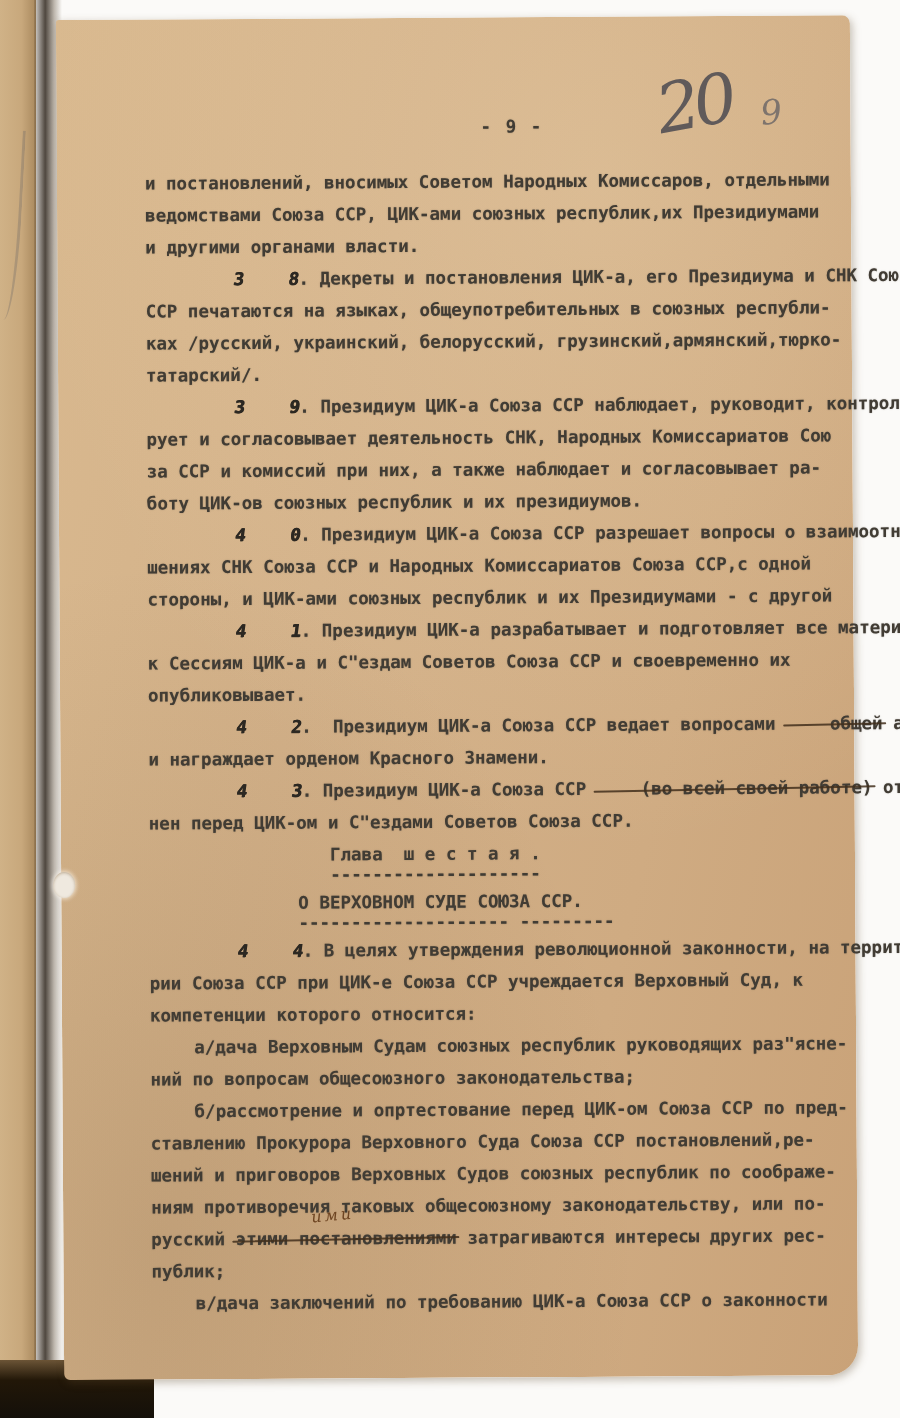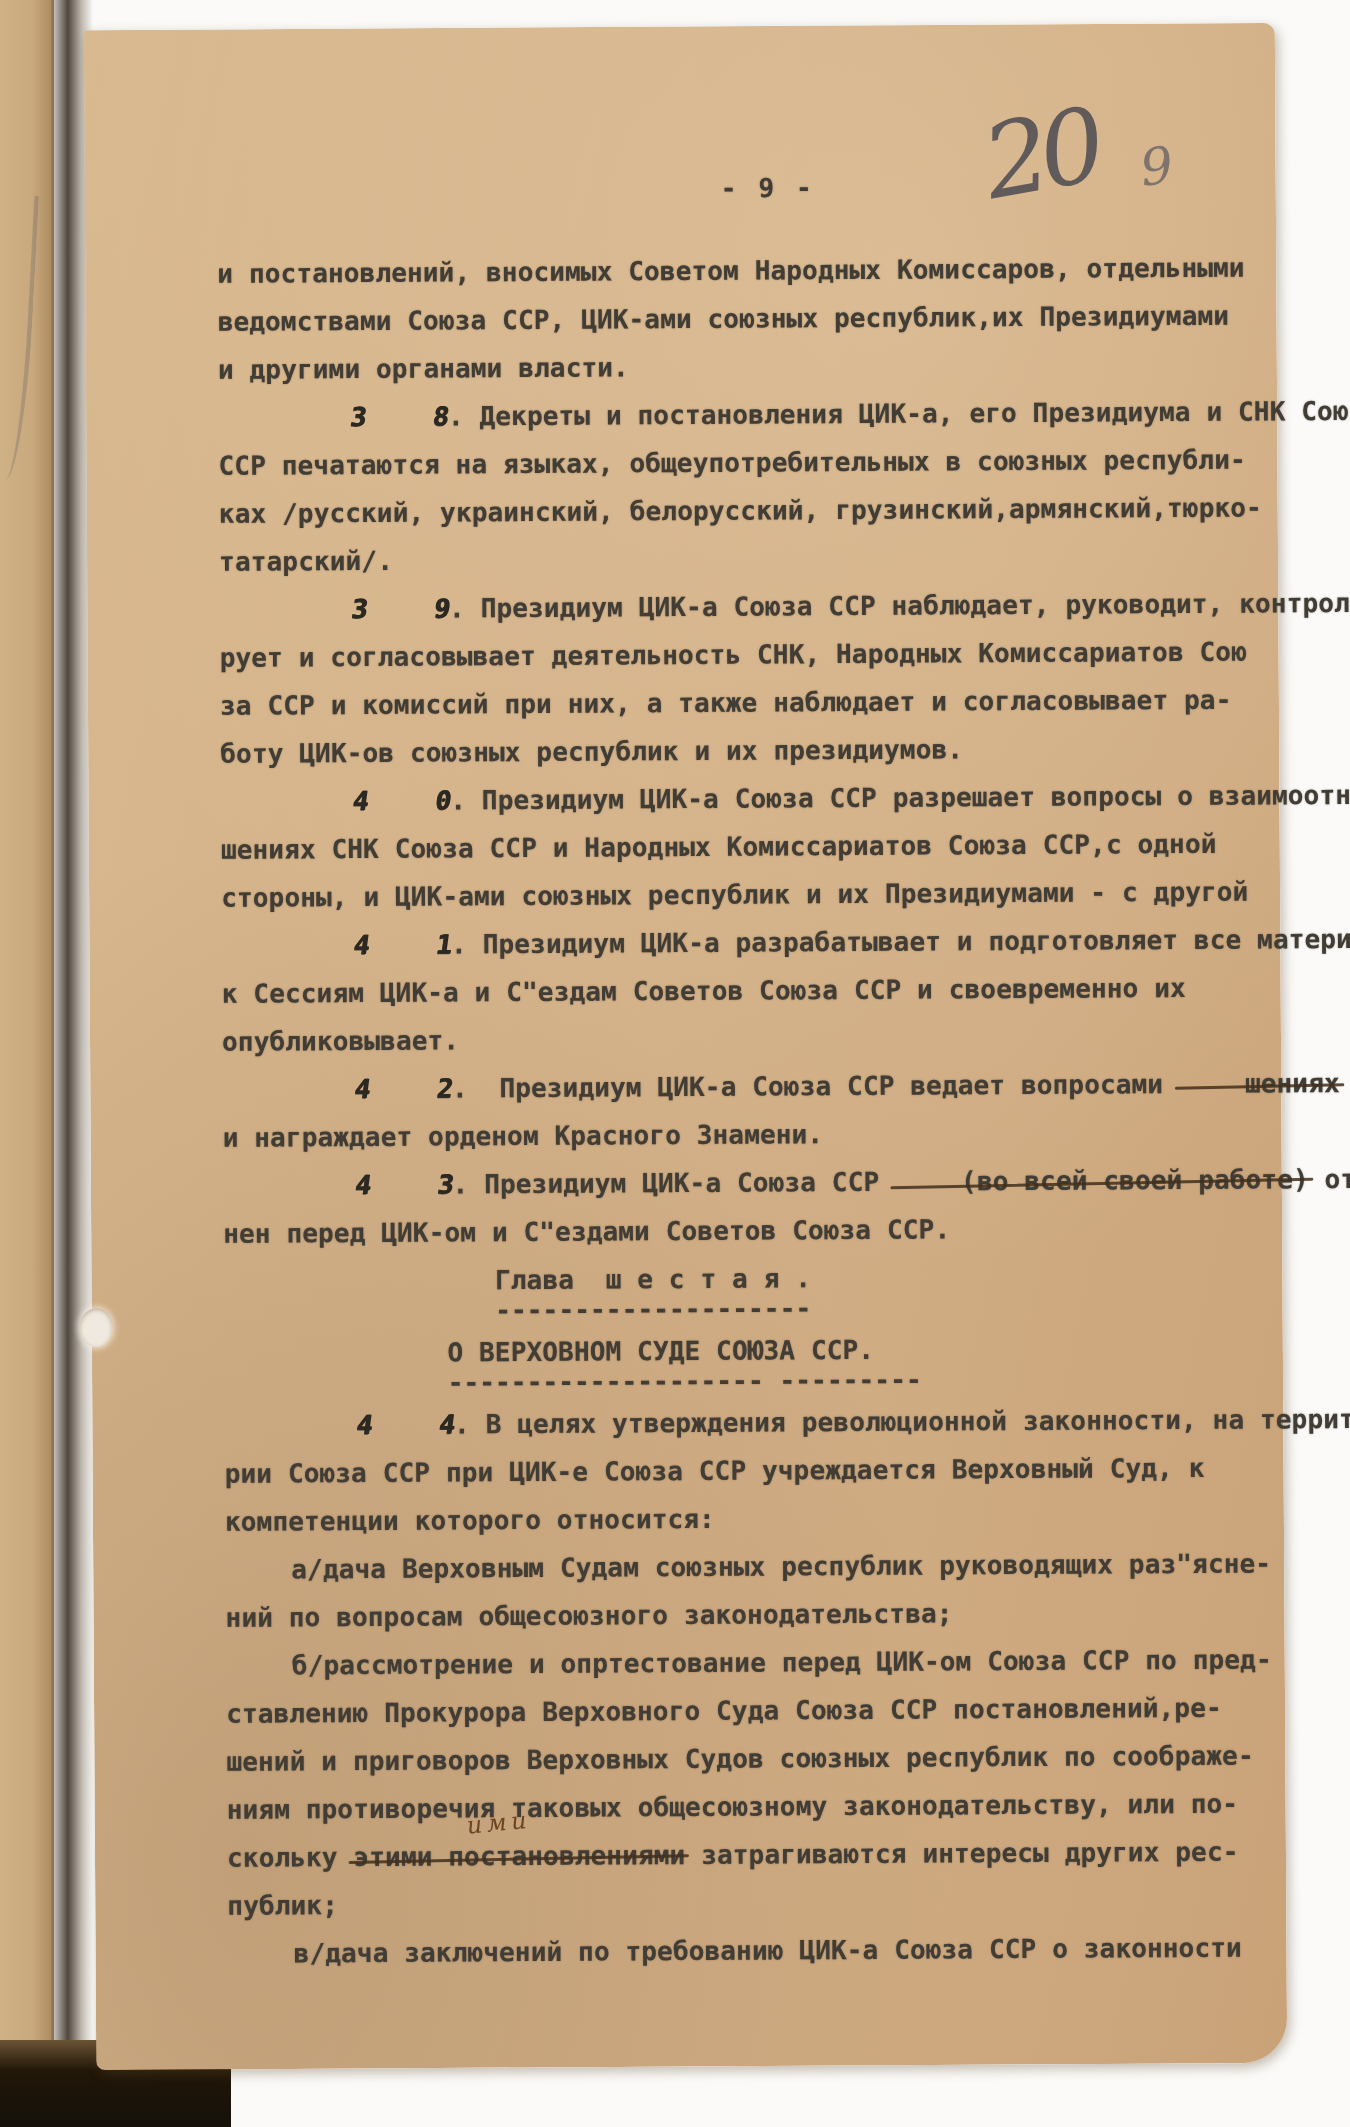--- a/index.html
+++ b/index.html
@@ -103,21 +103,21 @@
       <div class="ln">боту ЦИК-ов союзных республик и их президиумов.</div>
 
       <div class="ln ind"><span class="dov">4</span><span class="dov">0</span><span>. Президиум ЦИК-а Союза ССР разрешает вопросы о взаимоотно-</span></div>
       <div class="ln">шениях СНК Союза ССР и Народных Комиссариатов Союза ССР,с одной</div>
       <div class="ln">стороны, и ЦИК-ами союзных республик и их Президиумами - с другой</div>
 
       <div class="ln ind"><span class="dov">4</span><span class="dov">1</span><span>. Президиум ЦИК-а разрабатывает и подготовляет все материалы</span></div>
       <div class="ln">к Сессиям ЦИК-а и С"ездам Советов Союза ССР и своевременно их</div>
       <div class="ln">опубликовывает.</div>
 
-      <div class="ln ind"><span class="dov">4</span><span class="dov">2</span><span>.  Президиум ЦИК-а Союза ССР ведает вопросами </span><span class="strike">шениях</span><span> амнистии</span></div>
+      <div class="ln ind"><span class="dov">4</span><span class="dov">2</span><span>.  Президиум ЦИК-а Союза ССР ведает вопросами </span><span class="strike">общей</span><span> амнистии</span></div>
       <div class="ln">и награждает орденом Красного Знамени.</div>
 
       <div class="ln ind"><span class="dov">4</span><span class="dov">3</span><span>. Президиум ЦИК-а Союза ССР </span><span class="strike">(во всей своей работе)</span><span> ответстве-</span></div>
       <div class="ln">нен перед ЦИК-ом и С"ездами Советов Союза ССР.</div>
 
       <div class="ln h1t">Глава  ш е с т а я .</div>
       <div class="ln dashln h1t">--------------------</div>
       <div class="ln h2t">О ВЕРХОВНОМ СУДЕ СОЮЗА ССР.</div>
       <div class="ln dashln h2t">-------------------- ---------</div>
 
@@ -125,20 +125,20 @@
       <div class="ln">рии Союза ССР при ЦИК-е Союза ССР учреждается Верховный Суд, к</div>
       <div class="ln">компетенции которого относится:</div>
 
       <div class="ln ind">а/дача Верховным Судам союзных республик руководящих раз"ясне-</div>
       <div class="ln">ний по вопросам общесоюзного законодательства;</div>
 
       <div class="ln ind">б/рассмотрение и опртестование перед ЦИК-ом Союза ССР по пред-</div>
       <div class="ln">ставлению Прокурора Верховного Суда Союза ССР постановлений,ре-</div>
       <div class="ln">шений и приговоров Верховных Судов союзных республик по соображе-</div>
       <div class="ln">ниям противоречия таковых общесоюзному законодательству, или по-</div>
-      <div class="ln"><span>скольку </span><span class="strike"><span>этими постановлениями</span><span class="ins">ими</span></span><span> затрагиваются интересы других рес-</span></div>
+      <div class="ln"><span>русский </span><span class="strike"><span>этими постановлениями</span><span class="ins">ими</span></span><span> затрагиваются интересы других рес-</span></div>
       <div class="ln">публик;</div>
 
       <div class="ln ind">в/дача заключений по требованию ЦИК-а Союза ССР о законности</div>
 
     </div>
   </div>
 </div>
 
 </body></html>

